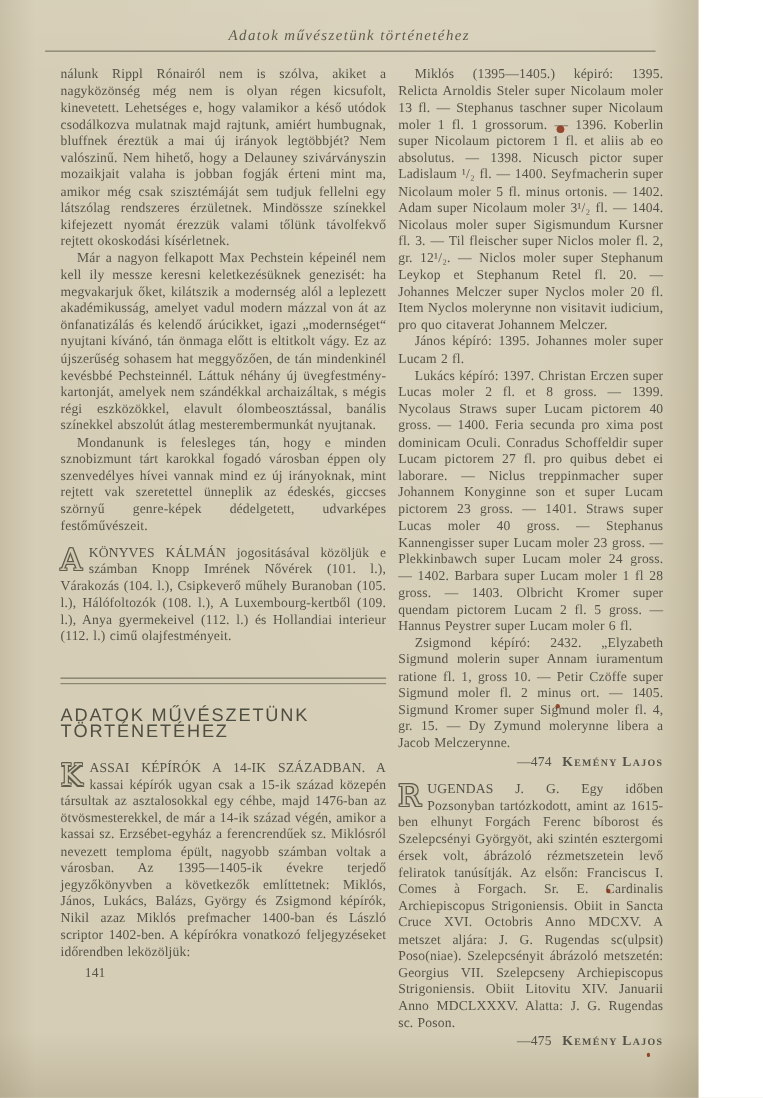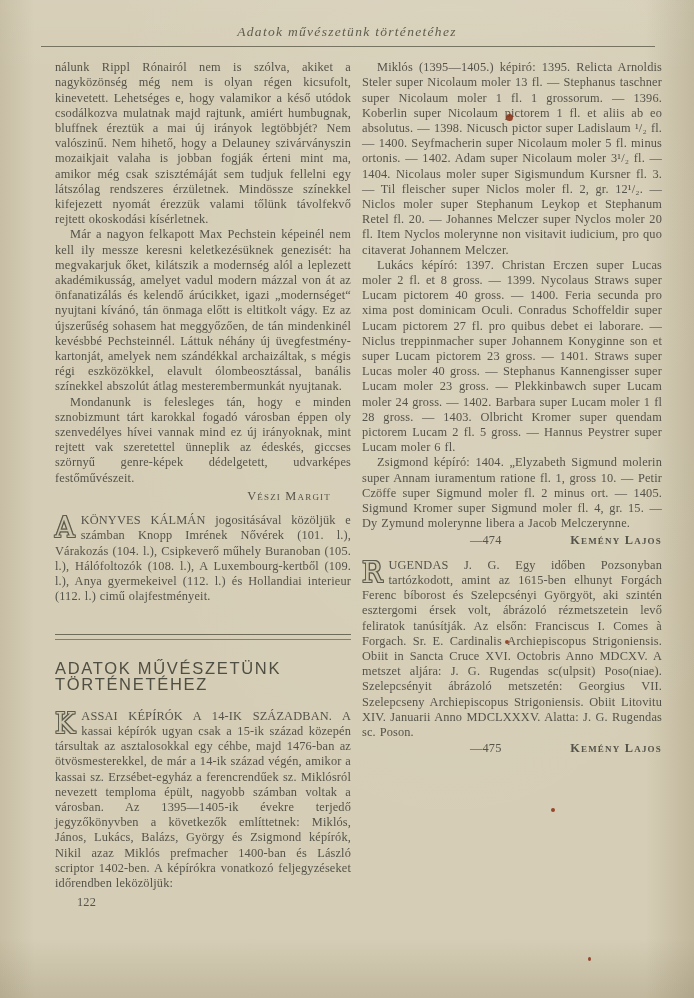--- a/index.html
+++ b/index.html
@@ -1,18 +1,18 @@
 <!DOCTYPE html>
 <html><head>
 <meta charset="utf-8">
 <style>
   html,body{margin:0;padding:0;}
   .page{
     position:relative;
-    width:694px;height:998px;
+    width:635px;height:998px;
     overflow:hidden;
     background-color:#d5cdb5;
     background-image:
       radial-gradient(ellipse at 65% 25%, rgba(255,255,255,0.10), rgba(255,255,255,0) 60%),
       linear-gradient(90deg, rgba(110,95,60,0.14), rgba(110,95,60,0) 5%, rgba(110,95,60,0) 93%, rgba(110,95,60,0.20)),
       linear-gradient(0deg, rgba(100,88,55,0.18), rgba(100,88,55,0) 6%),
       linear-gradient(180deg, rgba(255,255,250,0.06), rgba(255,255,250,0) 8%);
     font-family:"Liberation Serif", serif;
     font-size:12.35px;
     line-height:15.2px;
@@ -101,40 +101,40 @@
 
   <div class="running-header">Adatok művészetünk történetéhez</div>
   <div class="header-rule"></div>
 
   <div class="columns">
 
     <div class="col left">
       <p class="noindent">nálunk Rippl Rónairól nem is szólva, akiket a nagyközönség még nem is olyan régen kicsufolt, kinevetett. Lehetséges e, hogy valamikor a késő utódok csodálkozva mulatnak majd rajtunk, amiért humbugnak, bluffnek éreztük a mai új irányok legtöbbjét? Nem valószinű. Nem hihető, hogy a Delauney szivárványszin mozaikjait valaha is jobban fogják érteni mint ma, amikor még csak szisztémáját sem tudjuk fellelni egy látszólag rendszeres érzületnek. Mindössze színekkel kifejezett nyomát érezzük valami tőlünk távolfekvő rejtett okoskodási kísérletnek.</p>
       <p>Már a nagyon felkapott Max Pechstein képeinél nem kell ily messze keresni keletkezésüknek genezisét: ha megvakarjuk őket, kilátszik a modernség alól a leplezett akadémikusság, amelyet vadul modern mázzal von át az önfanatizálás és kelendő árúcikket, igazi „modernséget“ nyujtani kívánó, tán önmaga előtt is eltitkolt vágy. Ez az újszerűség sohasem hat meggyőzően, de tán mindenkinél kevésbbé Pechsteinnél. Láttuk néhány új üvegfestmény-kartonját, amelyek nem szándékkal archaizáltak, s mégis régi eszközökkel, elavult ólombeosztással, banális színekkel abszolút átlag mesterembermunkát nyujtanak.</p>
       <p>Mondanunk is felesleges tán, hogy e minden sznobizmunt tárt karokkal fogadó városban éppen oly szenvedélyes hívei vannak mind ez új irányoknak, mint rejtett vak szeretettel ünneplik az édeskés, giccses szörnyű genre-képek dédelgetett, udvarképes festőművészeit.</p>
-      <div class="signature">Vészi Margit</div>
 
       <p class="dropcap-para">
         <span class="dropcap">A</span><span>KÖNYVES KÁLMÁN jogositásával közöljük e számban Knopp Imrének Nővérek (101. l.), Várakozás (104. l.), Csipkeverő műhely Buranoban (105. l.), Hálófoltozók (108. l.), A Luxembourg-kertből (109. l.), Anya gyermekeivel (112. l.) és Hollandiai interieur (112. l.) cimű olajfestményeit.</span>
       </p>
 
       <div class="section-rule"></div>
       <h2 class="section-heading">ADATOK MŰVÉSZETÜNK TÖRTÉNETÉHEZ</h2>
 
       <p class="dropcap-para">
         <span class="dropcap">K</span><span>ASSAI KÉPÍRÓK A 14-IK SZÁZADBAN. A kassai képírók ugyan csak a 15-ik század közepén társultak az asztalosokkal egy céhbe, majd 1476-ban az ötvösmesterekkel, de már a 14-ik század végén, amikor a kassai sz. Erzsébet-egyház a ferencrendűek sz. Miklósról nevezett temploma épült, nagyobb számban voltak a városban. Az 1395—1405-ik évekre terjedő jegyzőkönyvben a következők említtetnek: Miklós, János, Lukács, Balázs, György és Zsigmond képírók, Nikil azaz Miklós prefmacher 1400-ban és László scriptor 1402-ben. A képírókra vonatkozó feljegyzéseket időrendben leközöljük:</span>
       </p>
 
-      <div class="page-number">122</div>
+      <div class="page-number">141</div>
     </div>
 
     <div class="col right">
       <p>Miklós (1395—1405.) képiró: 1395. Relicta Arnoldis Steler super Nicolaum moler 13 fl. — Stephanus taschner super Nicolaum moler 1 fl. 1 grossorum. — 1396. Koberlin super Nicolaum pictorem 1 fl. et aliis ab eo absolutus. — 1398. Nicusch pictor super Ladislaum ¹/₂ fl. — 1400. Seyfmacherin super Nicolaum moler 5 fl. minus ortonis. — 1402. Adam super Nicolaum moler 3¹/₂ fl. — 1404. Nicolaus moler super Sigismundum Kursner fl. 3. — Til fleischer super Niclos moler fl. 2, gr. 12¹/₂. — Niclos moler super Stephanum Leykop et Stephanum Retel fl. 20. — Johannes Melczer super Nyclos moler 20 fl. Item Nyclos molerynne non visitavit iudicium, pro quo citaverat Johannem Melczer.</p>
+      <p>János képíró: 1395. Johannes moler super Lucam 2 fl.</p>
       <p>Lukács képíró: 1397. Christan Erczen super Lucas moler 2 fl. et 8 gross. — 1399. Nycolaus Straws super Lucam pictorem 40 gross. — 1400. Feria secunda pro xima post dominicam Oculi. Conradus Schoffeldir super Lucam pictorem 27 fl. pro quibus debet ei laborare. — Niclus treppinmacher super Johannem Konyginne son et super Lucam pictorem 23 gross. — 1401. Straws super Lucas moler 40 gross. — Stephanus Kannengisser super Lucam moler 23 gross. — Plekkinbawch super Lucam moler 24 gross. — 1402. Barbara super Lucam moler 1 fl 28 gross. — 1403. Olbricht Kromer super quendam pictorem Lucam 2 fl. 5 gross. — Hannus Peystrer super Lucam moler 6 fl.</p>
-      <p>Zsigmond képíró: 1404. „Elyzabeth Sigmund molerin super Annam iuramentum ratione fl. 1, gross 10. — Petir Czöffe super Sigmund moler fl. 2 minus ort. — 1405. Sigmund Kromer super Sigmund moler fl. 4, gr. 15. — Dy Zymund molerynne libera a Jacob Melczerynne.</p>
+      <p>Zsigmond képíró: 2432. „Elyzabeth Sigmund molerin super Annam iuramentum ratione fl. 1, gross 10. — Petir Czöffe super Sigmund moler fl. 2 minus ort. — 1405. Sigmund Kromer super Sigmund moler fl. 4, gr. 15. — Dy Zymund molerynne libera a Jacob Melczerynne.</p>
 
       <div class="ref-row">
         <span class="ref-num">—474</span>
         <span class="ref-author">Kemény Lajos</span>
       </div>
 
       <p class="dropcap-para">
         <span class="dropcap">R</span><span>UGENDAS J. G. Egy időben Pozsonyban tartózkodott, amint az 1615-ben elhunyt Forgách Ferenc bíborost és Szelepcsényi Györgyöt, aki szintén esztergomi érsek volt, ábrázoló rézmetszetein levő feliratok tanúsítják. Az elsőn: Franciscus I. Comes à Forgach. Sr. E. Cardinalis Archiepiscopus Strigoniensis. Obiit in Sancta Cruce XVI. Octobris Anno MDCXV. A metszet aljára: J. G. Rugendas sc(ulpsit) Poso(niae). Szelepcsényit ábrázoló metszetén: Georgius VII. Szelepcseny Archiepiscopus Strigoniensis. Obiit Litovitu XIV. Januarii Anno MDCLXXXV. Alatta: J. G. Rugendas sc. Poson.</span>
       </p>
 

